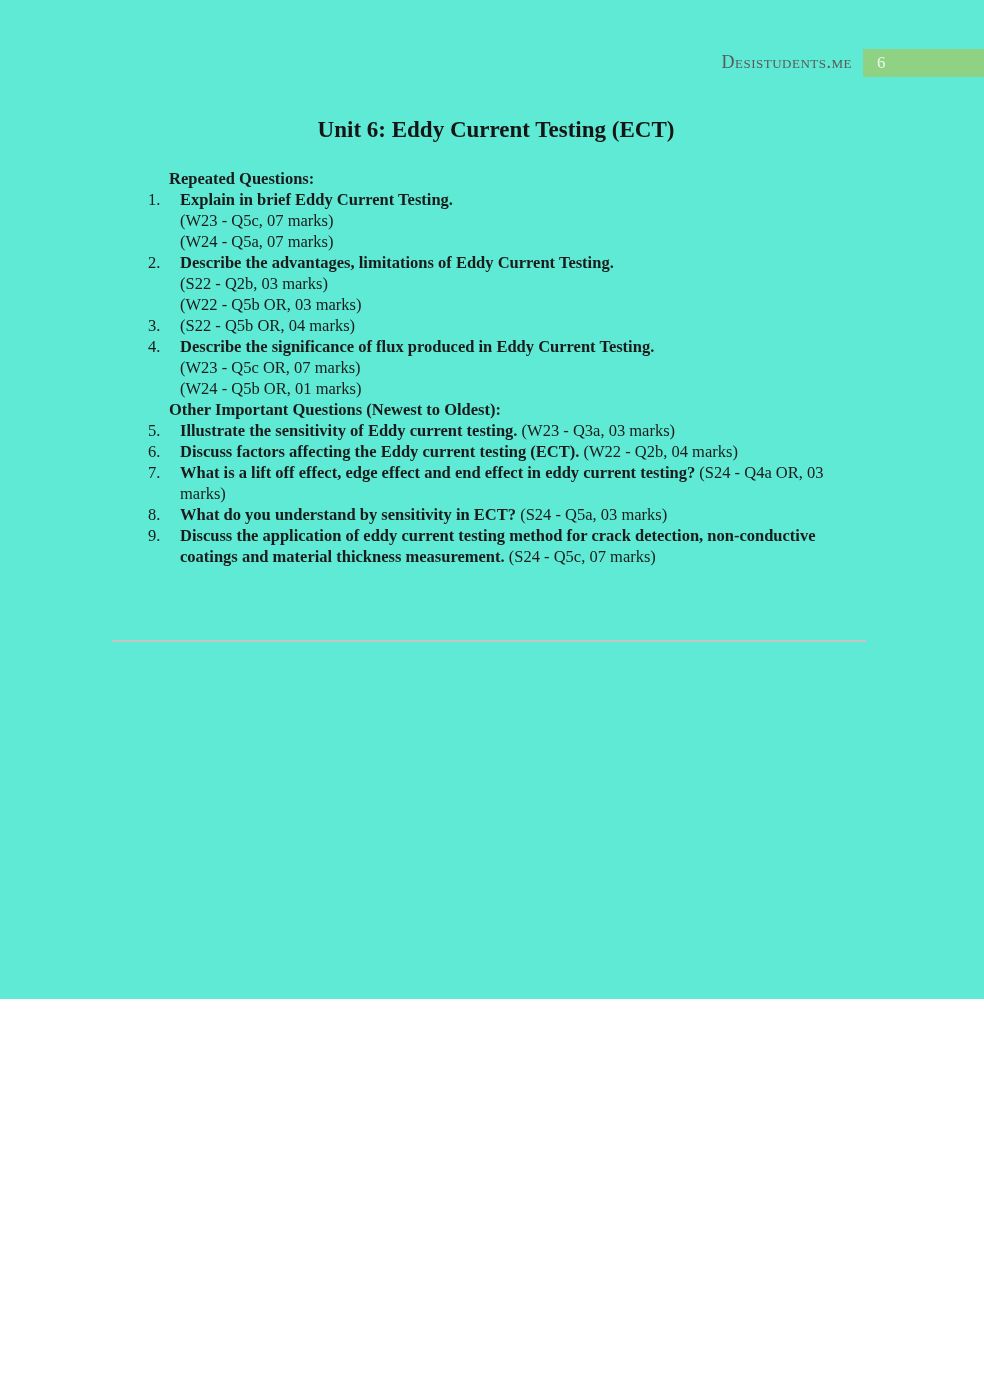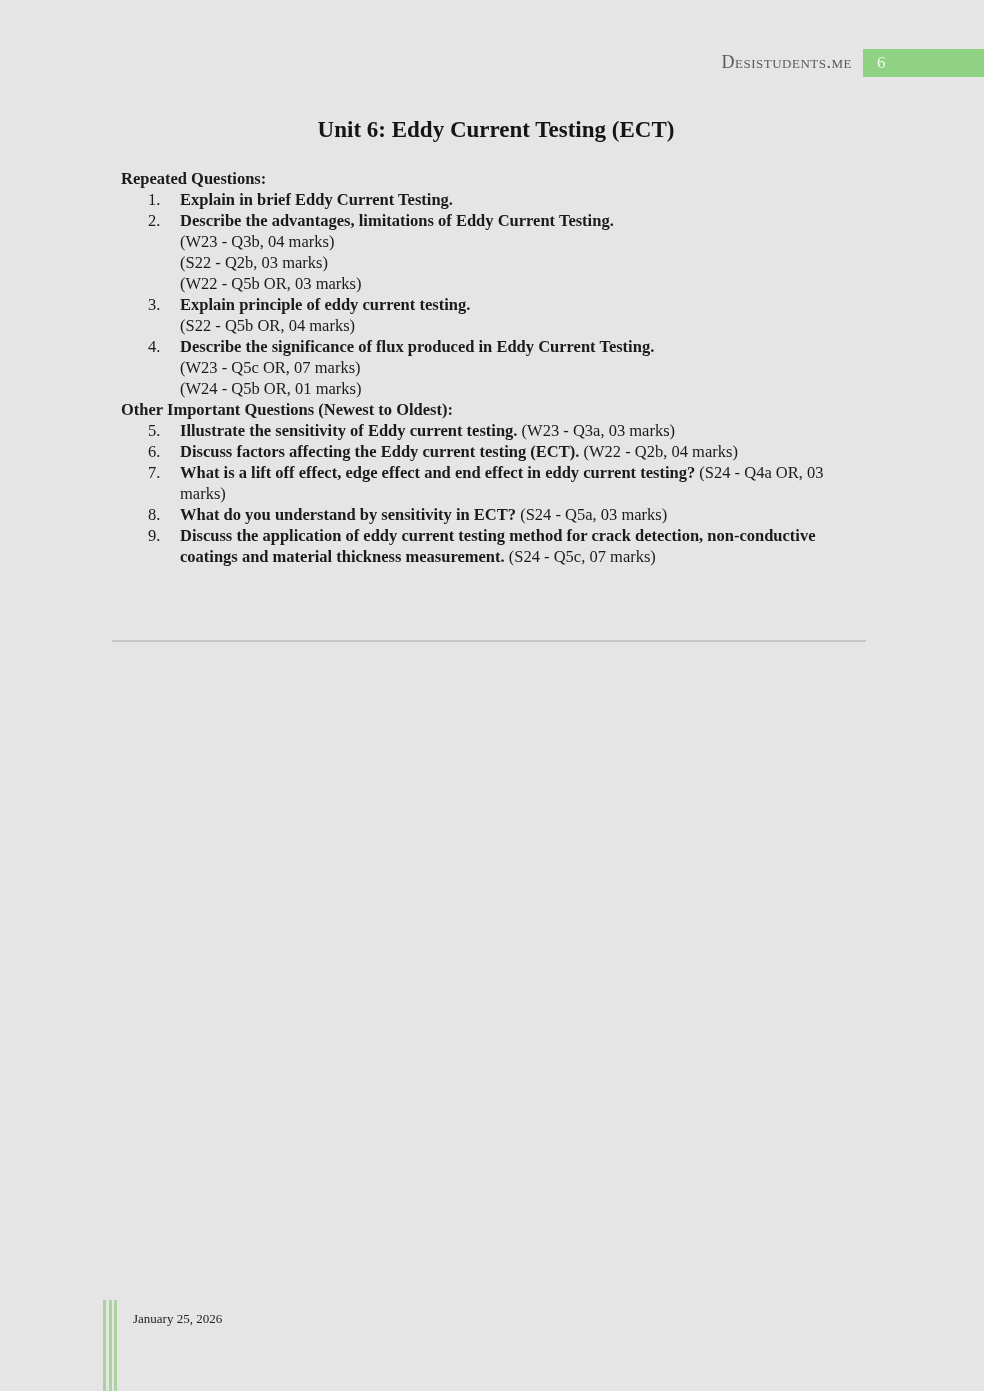--- a/index.html
+++ b/index.html
@@ -1,20 +1,20 @@
 <!DOCTYPE html>
 <html><head>
 <meta charset="utf-8">
 <style>
   html, body { margin: 0; padding: 0; background: #ffffff; }
   .page {
     position: relative;
     width: 984px;
-    height: 1391px;
-    background: #e5e5e5;
+    height: 999px;
+    background: #5eead4;
     font-family: "Liberation Serif", serif;
     color: #1b1b1b;
     overflow: hidden;
   }
 
   
   .header { position: absolute; top: 49px; left: 0; right: 0; height: 28px; }
   .site {
     position: absolute;
     right: 132px;
@@ -53,21 +53,21 @@
 
   
   .content {
     position: absolute;
     left: 121px;
     top: 168px;
     width: 745px;
     font-size: 16.5px;
     line-height: 21px;
   }
-  .sec-heading { font-weight: bold; }
+  .sec-heading { font-weight: bold; margin-left: 48px; }
   .q-item { position: relative; padding-left: 59px; }
   .q-num { position: absolute; left: 27px; top: 0; }
   .q-text { font-weight: bold; font-family: Liberation Serif, serif; }
   .q-marks { font-weight: normal; }
   .mark-line { font-weight: normal; }
 
   
   .rule {
     position: absolute;
     left: 112px;
@@ -107,29 +107,29 @@
       <span>6</span>
     </div>
   </div>
 
   <h1 class="title">Unit 6: Eddy Current Testing (ECT)</h1>
 
   <div class="content" id="content">
       <div class="sec-heading">Repeated Questions:</div>
       <div class="q-item">
         <span class="q-num">1.</span>
-        <div class="q-body"><span class="q-text">Explain in brief Eddy Current Testing.</span></div>
+        <div class="q-body"><span class="q-text">Explain in brief Eddy Current Testing.</span><div class="mark-line">(W23 - Q5c, 07 marks)</div><div class="mark-line">(W24 - Q5a, 07 marks)</div></div>
       </div>
       <div class="q-item">
         <span class="q-num">2.</span>
-        <div class="q-body"><span class="q-text">Describe the advantages, limitations of Eddy Current Testing.</span><div class="mark-line">(W23 - Q3b, 04 marks)</div><div class="mark-line">(S22 - Q2b, 03 marks)</div><div class="mark-line">(W22 - Q5b OR, 03 marks)</div></div>
+        <div class="q-body"><span class="q-text">Describe the advantages, limitations of Eddy Current Testing.</span><div class="mark-line">(S22 - Q2b, 03 marks)</div><div class="mark-line">(W22 - Q5b OR, 03 marks)</div></div>
       </div>
       <div class="q-item">
         <span class="q-num">3.</span>
-        <div class="q-body"><span class="q-text">Explain principle of eddy current testing.</span><div class="mark-line">(S22 - Q5b OR, 04 marks)</div></div>
+        <div class="q-body"><div class="mark-line">(S22 - Q5b OR, 04 marks)</div></div>
       </div>
       <div class="q-item">
         <span class="q-num">4.</span>
         <div class="q-body"><span class="q-text">Describe the significance of flux produced in Eddy Current Testing.</span><div class="mark-line">(W23 - Q5c OR, 07 marks)</div><div class="mark-line">(W24 - Q5b OR, 01 marks)</div></div>
       </div>
       <div class="sec-heading">Other Important Questions (Newest to Oldest):</div>
       <div class="q-item">
         <span class="q-num">5.</span>
         <div class="q-body"><span class="q-text">Illustrate the sensitivity of Eddy current testing.</span> <span class="q-marks">(W23 - Q3a, 03 marks)</span></div>
       </div>

